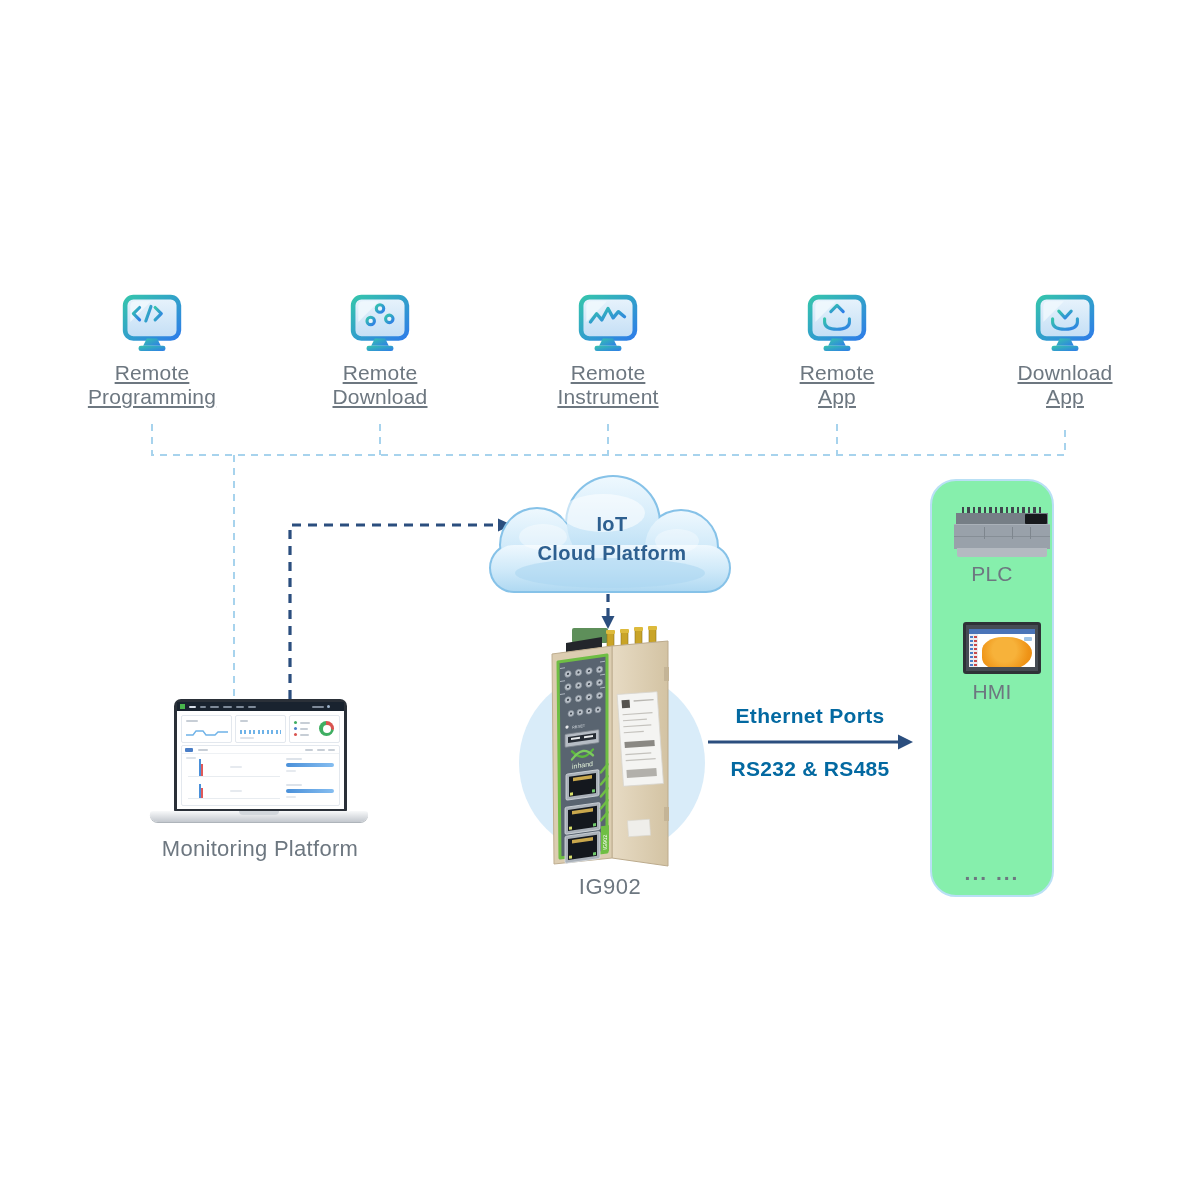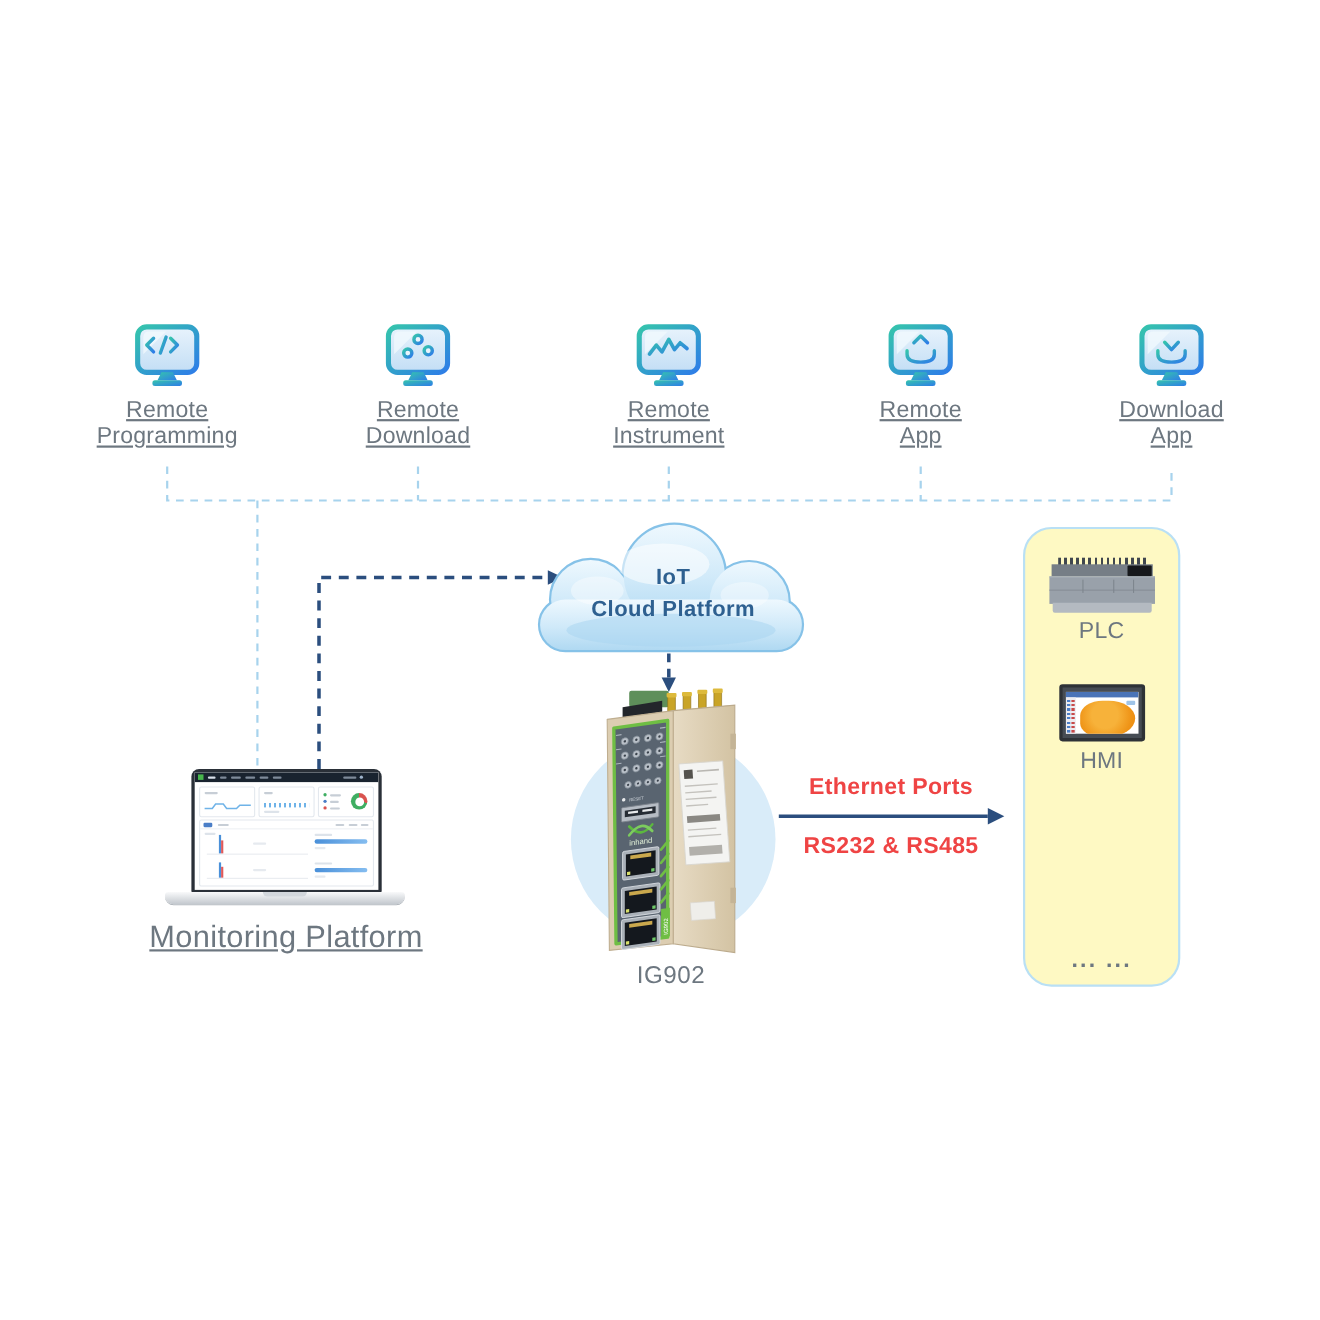--- a/index.html
+++ b/index.html
@@ -39,32 +39,32 @@
   .lt-main{position:absolute;left:4px;top:43px;right:4px;bottom:3px;border:1px solid #e3e8ee;border-radius:2px;overflow:hidden;}
   .lt-toolbar{height:7px;border-bottom:1px solid #eef1f4;position:relative;}
   .chip{position:absolute;left:3px;top:2px;width:8px;height:4px;background:#4a7ec7;border-radius:1px;}
   .spike-red{position:absolute;width:2px;background:#e05a5a;}
   .spike-blue{position:absolute;width:2px;background:#4a90d9;}
   .baseline{position:absolute;height:1px;background:#e8ecf0;}
   .hbar{position:absolute;height:4px;border-radius:2px;background:linear-gradient(90deg,#4a90d9,#85bdf0);}
   .lt-base{position:absolute;left:0;top:119px;width:218px;height:11px;background:linear-gradient(#f8f9fa,#c3c8ce);border-radius:4px 4px 10px 10px;box-shadow:0 1px 0 #aeb4ba;}
   .lt-base::before{content:"";position:absolute;left:50%;top:0;width:40px;height:4px;margin-left:-20px;background:#d2d7dc;border-radius:0 0 5px 5px;}
   .platform-label{position:absolute;left:130px;top:836px;width:260px;text-align:center;z-index:2;}
-  .platform-label span{font-size:28px;color:#6d7780;letter-spacing:.3px;text-decoration:underline;}
+  .platform-label span{font-size:22px;color:#6d7780;letter-spacing:.3px;}
 
   
   .gateway-caption{position:absolute;left:510px;top:874px;width:200px;text-align:center;z-index:2;}
   .gateway-caption span{font-size:22px;color:#6d7780;letter-spacing:.5px;}
 
   
   .conn-label{position:absolute;width:220px;text-align:center;z-index:2;}
-  .conn-label span{font-size:21px;font-weight:bold;color:#ef4444;letter-spacing:.3px;white-space:nowrap;}
-
-  
-  .panel{position:absolute;left:930px;top:479px;width:143px;height:418px;background:#fef9c3;border:2px solid #b9e0f5;border-radius:26px;box-sizing:border-box;z-index:2;}
+  .conn-label span{font-size:21px;font-weight:bold;color:#0369a1;letter-spacing:.3px;white-space:nowrap;}
+
+  
+  .panel{position:absolute;left:930px;top:479px;width:124px;height:418px;background:#86efac;border:2px solid #b9e0f5;border-radius:26px;box-sizing:border-box;z-index:2;}
   .dev-label{position:absolute;width:100%;text-align:center;font-size:21px;color:#6d7780;letter-spacing:.2px;line-height:1.25;}
   
   .plc{position:absolute;left:22px;top:26px;width:96px;height:52px;}
   .plc-teeth{position:absolute;left:8px;top:0;right:8px;height:7px;background:repeating-linear-gradient(90deg,#40474e 0 2.5px,transparent 2.5px 5.5px);}
   .plc-head{position:absolute;left:2px;top:6px;right:2px;height:11px;background:#767e86;}
   .plc-head::after{content:"";position:absolute;right:1px;top:1px;width:22px;height:10px;background:#17191c;border-radius:1px;}
   .plc-body{position:absolute;left:0;top:17px;right:0;height:24px;background:#99a1aa;border-top:1px solid #aab1b9;}
   .plc-vline{position:absolute;top:2px;bottom:10px;width:1px;background:#7e868e;}
   .plc-hline{position:absolute;left:0;right:0;top:11px;height:1px;background:#868e96;}
   .plc-foot{position:absolute;left:3px;right:3px;top:41px;height:9px;background:#b4bac1;border-radius:0 0 2px 2px;}

